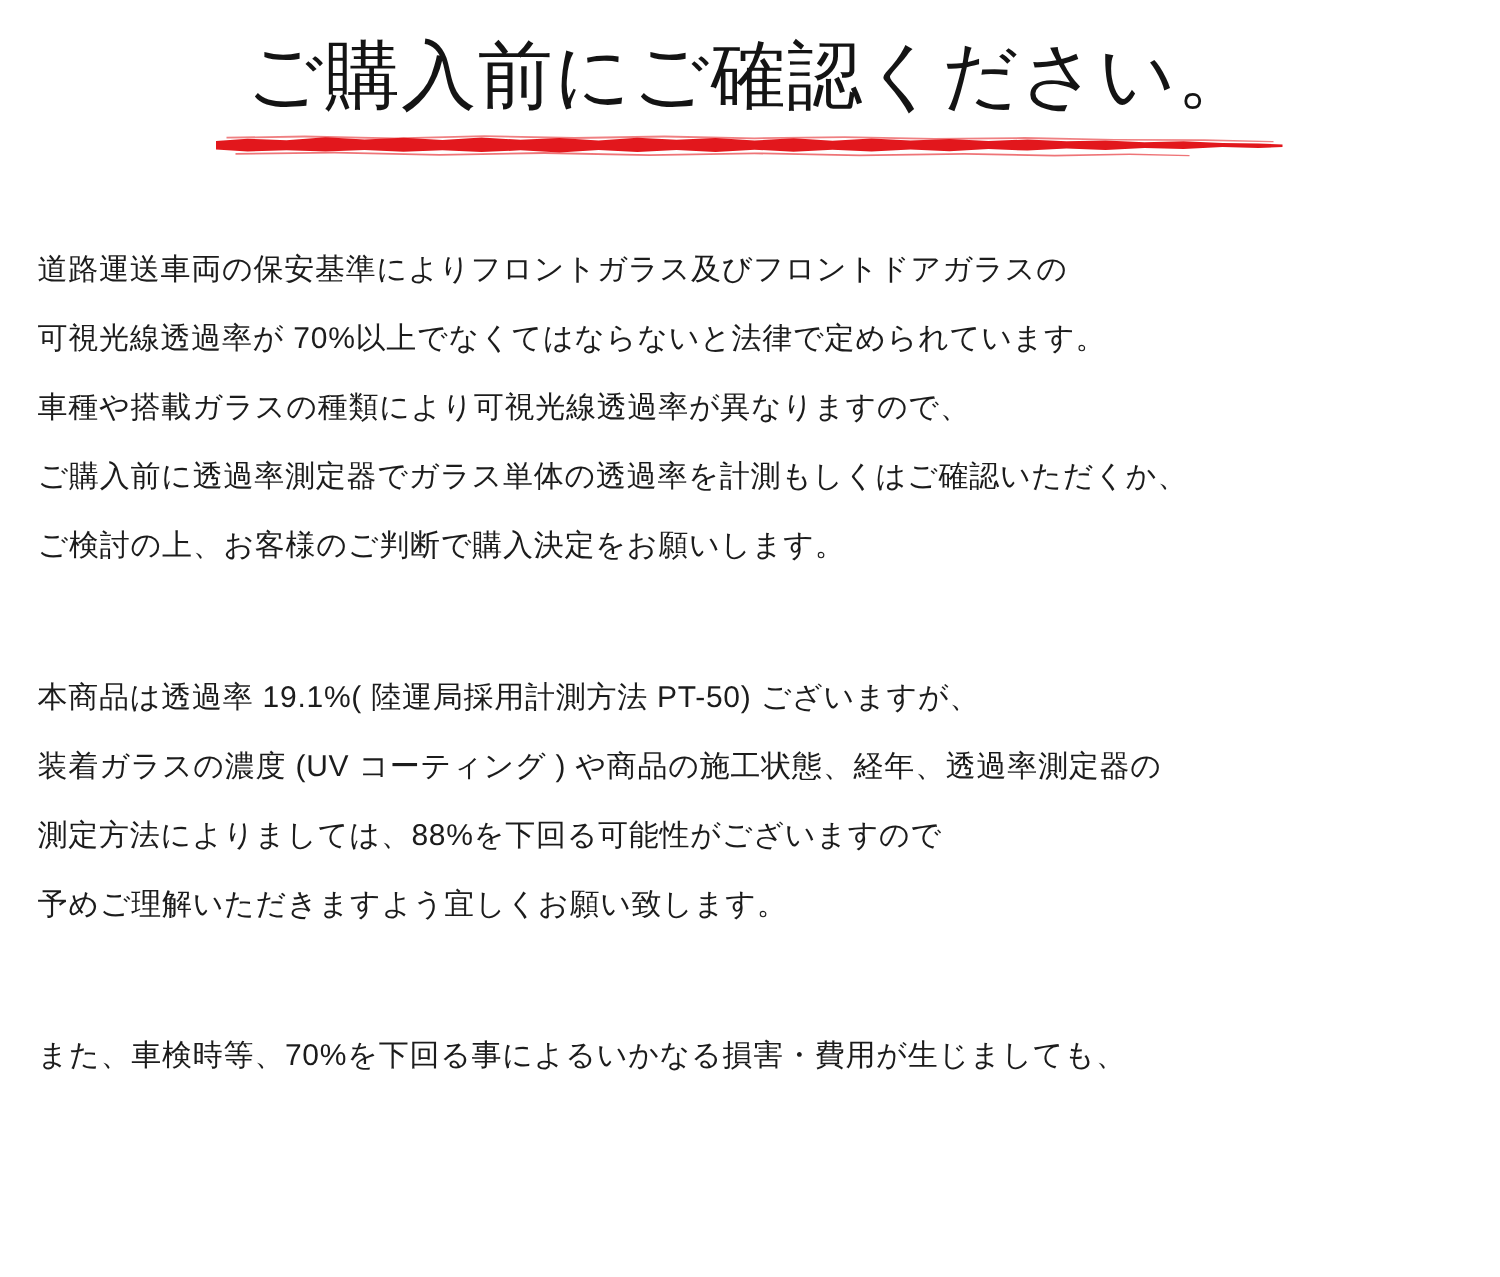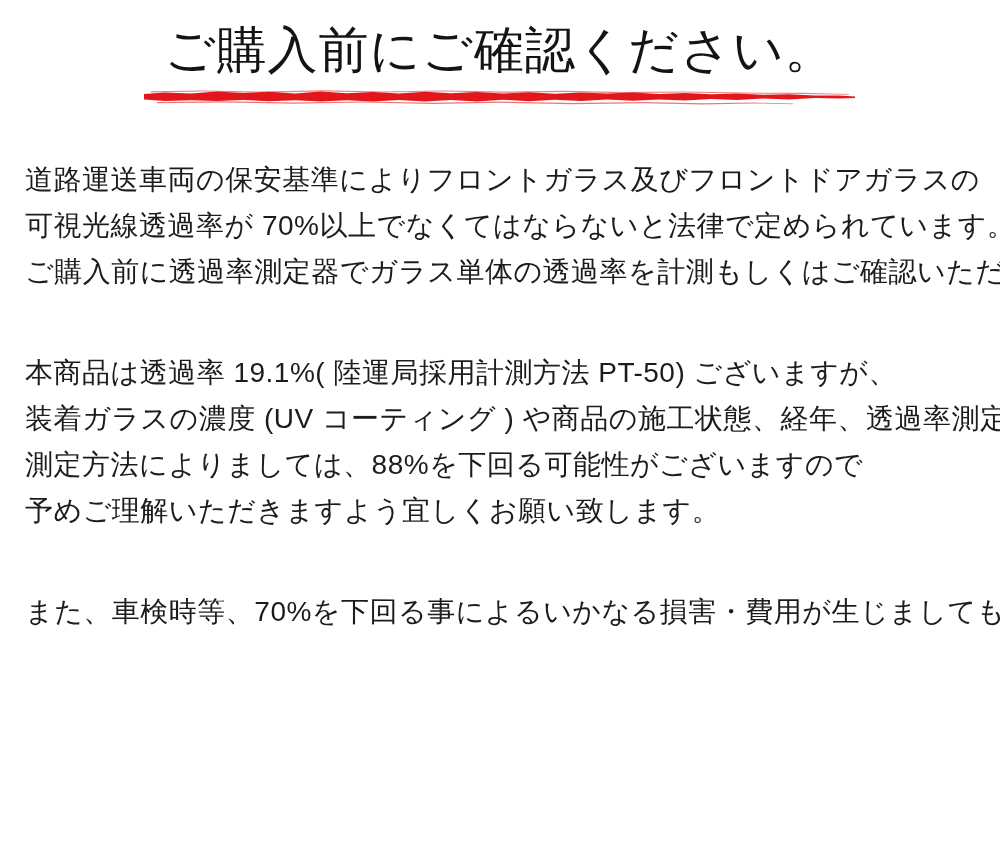--- a/index.html
+++ b/index.html
@@ -31,21 +31,21 @@
   }
   .brush-underline {
     display: block;
     margin: 2px auto 0 auto;
   }
   .content {
     padding: 48px 20px 0 25px;
   }
   .para {
     margin: 0 0 55px 0;
-    font-size: 28px;
+    font-size: 20px;
     line-height: 46px;
     font-weight: 400;
     color: #1c1c1c;
   }
   .line {
     display: block;
     white-space: nowrap;
     letter-spacing: 0.5px;
   }
 </style>
@@ -76,21 +76,23 @@
            L650 19.2 L610 18.4 L560 19.4 L500 18.2 L430 19.2 L360 17.8
            L290 19 L220 17.6 L150 18.8 L80 17.4 L14 18.2 Z"></path>
     </svg>
   </div>
 
   <div class="content">
 
     <p class="para">
       <span class="line">道路運送車両の保安基準によりフロントガラス及びフロントドアガラスの</span>
       <span class="line">可視光線透過率が 70%以上でなくてはならないと法律で定められています。</span>
+      <span class="line">車種や搭載ガラスの種類により可視光線透過率が異なりますので、</span>
       <span class="line">ご購入前に透過率測定器でガラス単体の透過率を計測もしくはご確認いただくか、</span>
+      <span class="line">ご検討の上、お客様のご判断で購入決定をお願いします。</span>
     </p>
 
     <p class="para">
       <span class="line">本商品は透過率 19.1%( 陸運局採用計測方法 PT-50) ございますが、</span>
       <span class="line">装着ガラスの濃度 (UV コーティング ) や商品の施工状態、経年、透過率測定器の</span>
       <span class="line">測定方法によりましては、88%を下回る可能性がございますので</span>
       <span class="line">予めご理解いただきますよう宜しくお願い致します。</span>
     </p>
 
     <p class="para">

